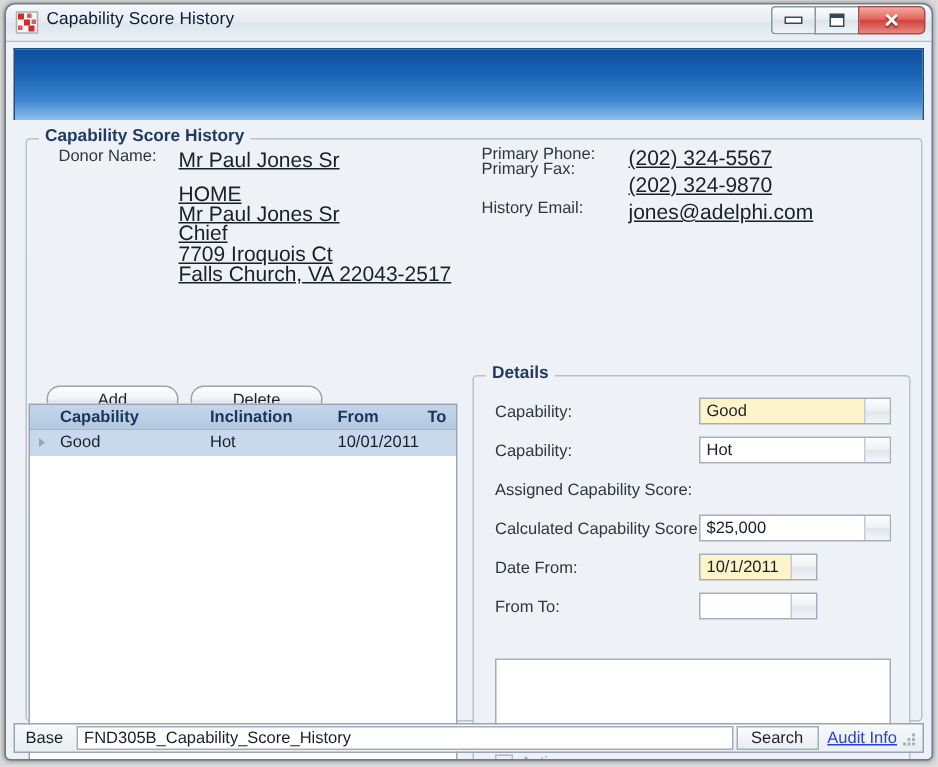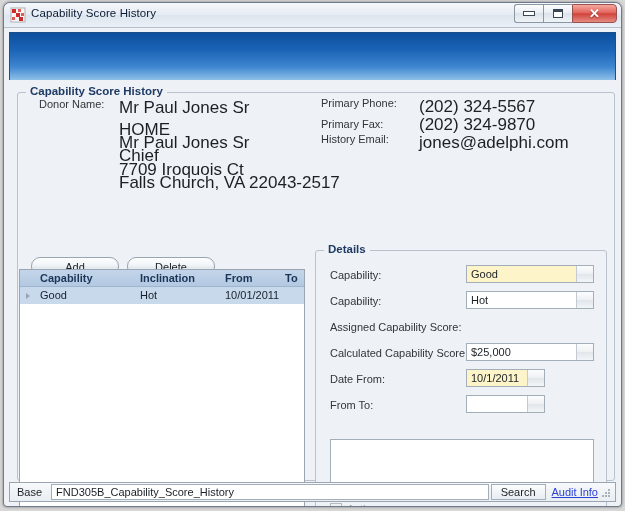--- a/index.html
+++ b/index.html
@@ -104,23 +104,24 @@
 
   
   .lbl {
     position: absolute;
     font-size: 11px;
     color: #31363c;
     white-space: nowrap;
   }
   .val {
     position: absolute;
-    font-size: 17px;
+    font-size: 14px;
     color: #1b2026;
     white-space: nowrap;
+    text-decoration: underline;
   }
   .addr { line-height: 13.2px; }
 
   
   .pillbtn {
     position: absolute;
     height: 19px;
     border: 1px solid #9aa5b1;
     border-radius: 9px;
     background: linear-gradient(to bottom,#fdfefe 0%,#f0f3f6 48%,#e2e8ee 52%,#f5f8fa 100%);
@@ -348,21 +349,21 @@
       <div>HOME</div>
       <div>Mr Paul Jones Sr</div>
       <div>Chief</div>
       <div>7709 Iroquois Ct</div>
       <div>Falls Church, VA 22043-2517</div>
     </div>
 
     <span class="lbl" style="left:312px; top:17px;">Primary Phone:</span>
     <span class="val" style="left:410px; top:17px;text-align:right;">(202) 324-5567</span>
 
-    <span class="lbl" style="left:312px; top:38px;">Primary Fax:</span>
+    <span class="lbl" style="left:312px; top:27px;">Primary Fax:</span>
     <span class="val" style="left:410px; top:35px;">(202) 324-9870</span>
 
     <span class="lbl" style="left:312px; top:53px;">History Email:</span>
     <span class="val" style="left:410px; top:53px;">jones@adelphi.com</span>
 
     <div class="pillbtn" style="left:22px; top:177px; width:88px;">Add</div>
     <div class="pillbtn" style="left:118px; top:177px; width:88px;text-align:center;">Delete</div>
 
     <div class="grid">
       <div class="grid-head">

